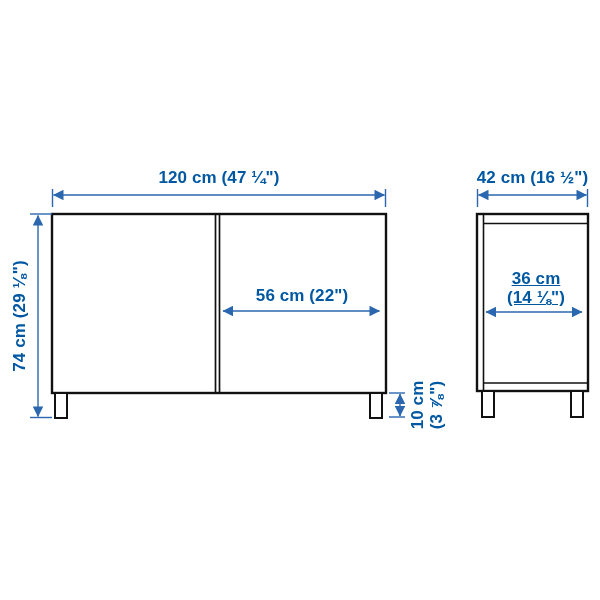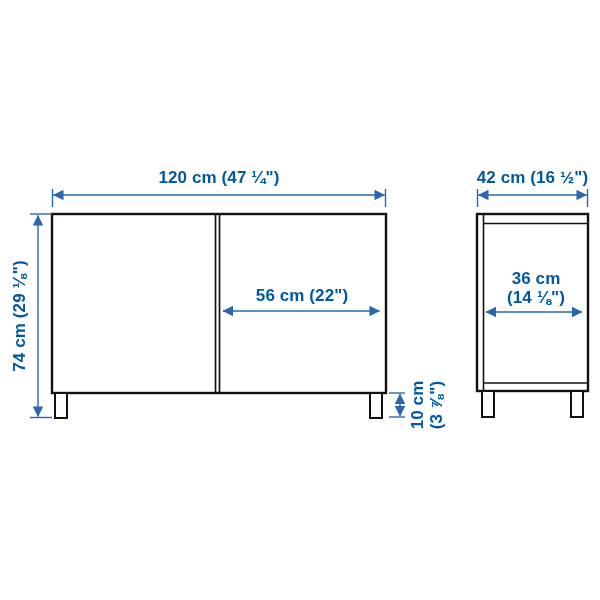--- a/index.html
+++ b/index.html
@@ -106,18 +106,18 @@
 
   <div class="dim-label" style="left:222px; top:286px; width:160px;">56 cm (22")</div>
 
   <div class="dim-label rot" style="left:427px; top:405px;">
     <div>10 cm</div>
     <div>(3 ⅞")</div>
   </div>
 
   <div class="dim-label" style="left:476px; top:168px; width:113px;">42 cm (16 ½")</div>
 
-  <div class="dim-label" style="left:480px; top:269px; width:112px;">
+  <div class="dim-label" style="left:480px; top:269px; width:112px;text-decoration:underline;">
     <div>36 cm</div>
     <div>(14 ⅛")</div>
   </div>
 
 </div>
 
 </body></html>

